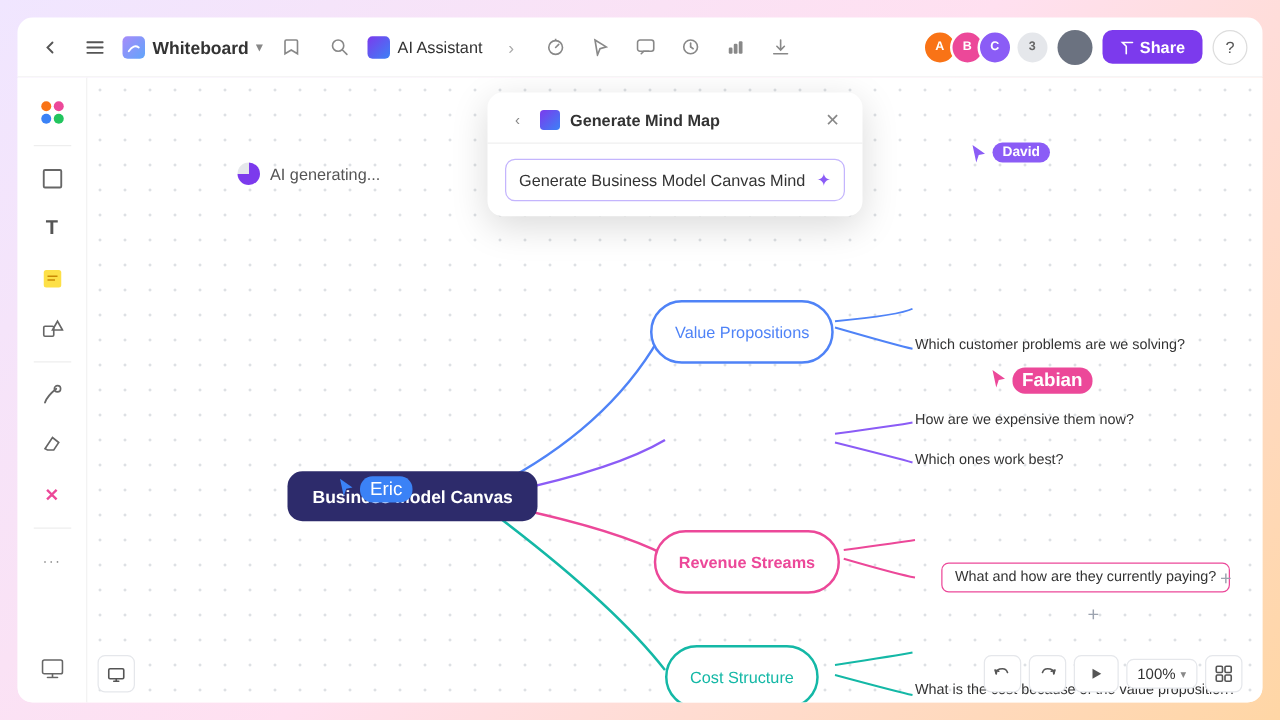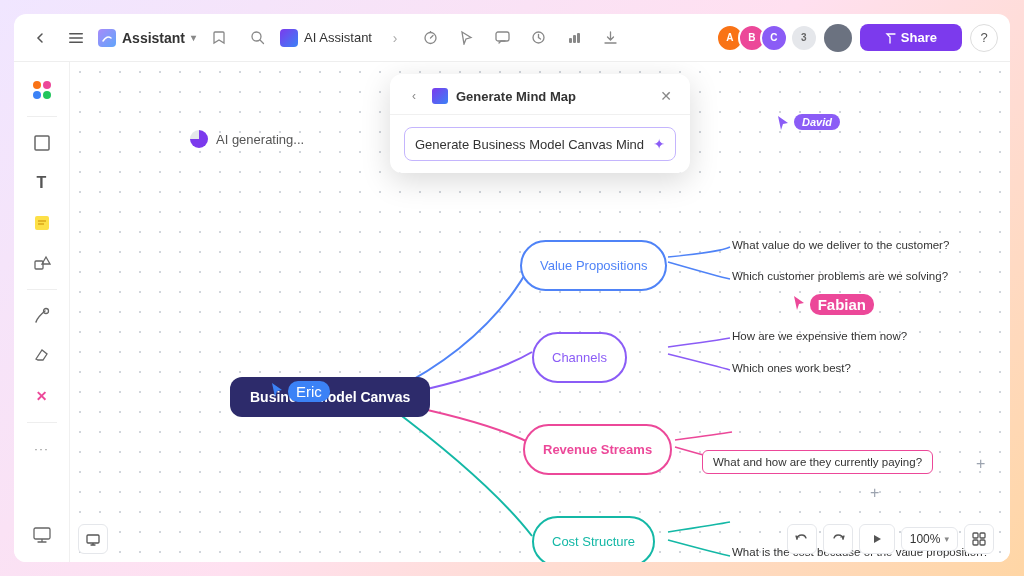--- a/index.html
+++ b/index.html
@@ -119,21 +119,21 @@
       width: 28px; height: 28px;
       background: #6b7280;
       border-radius: 50%;
     }
 
     .share-btn {
       background: #7c3aed;
       color: white;
       border: none;
       border-radius: 8px;
-      padding: 6px 25px;
+      padding: 6px 14px;
       font-size: 13px;
       font-weight: 600;
       cursor: pointer;
       display: flex; align-items: center; gap: 4px;
     }
     .help-btn {
       width: 28px; height: 28px;
       border-radius: 50%;
       border: 1px solid #ddd;
       background: white;
@@ -408,21 +408,21 @@
           <rect y="6.25" width="14" height="1.5" rx="0.75" fill="#555"></rect>
           <rect y="10.5" width="14" height="1.5" rx="0.75" fill="#555"></rect>
         </svg>
       </button>
       <div class="whiteboard-title">
         <div class="whiteboard-icon">
           <svg width="12" height="12" viewBox="0 0 12 12" fill="none">
             <path d="M2 9 Q6 3 10 6" stroke="white" stroke-width="1.5" fill="none" stroke-linecap="round"></path>
           </svg>
         </div>
-        <span>Assistant</span>
+        <span>Whiteboard</span>
         <span style="font-size:10px;color:#888;">▾</span>
       </div>
       <button class="toolbar-icon-btn">
         <svg width="16" height="16" viewBox="0 0 16 16" fill="none">
           <path d="M4 2h8a1 1 0 011 1v10l-5-3-5 3V3a1 1 0 011-1z" stroke="#888" stroke-width="1.3" fill="none"></path>
         </svg>
       </button>
       <button class="toolbar-icon-btn">
         <svg width="15" height="15" viewBox="0 0 15 15" fill="none">
           <circle cx="6.5" cy="6.5" r="4.5" stroke="#888" stroke-width="1.3"></circle>
@@ -594,62 +594,56 @@
       </div>
 
       <div class="node-central" style="left: 160px; top: 315px;">
         <span>Business Model Canvas</span>
       </div>
 
       <div class="node-box blue" style="left: 450px; top: 178px;">
         <span>Value Propositions</span>
       </div>
 
-      <div class="node-box purple" style="left: 462px; top: 270px;">
-        <span>Channels</span>
-      </div>
 
       <div class="node-box pink" style="left: 453px; top: 362px;">
         <span>Revenue Streams</span>
       </div>
 
       <div class="node-box teal" style="left: 462px; top: 454px;">
         <span>Cost Structure</span>
       </div>
 
-      <div class="leaf-text" style="left: 662px; top: 177px;">
-        <span>What value do we deliver to the customer?</span>
-      </div>
       <div class="leaf-text" style="left: 662px; top: 208px;">
         <span>Which customer problems are we solving?</span>
       </div>
 
       <div class="leaf-text" style="left: 662px; top: 268px;">
         <span>How are we expensive them now?</span>
       </div>
       <div class="leaf-text" style="left: 662px; top: 300px;">
         <span>Which ones work best?</span>
       </div>
 
-      <div class="leaf-box" style="left: 632px; top: 388px;">
+      <div class="leaf-box" style="left: 683px; top: 388px;">
         <span>What and how are they currently paying?</span>
       </div>
 
       <div class="plus-sign" style="left: 906px; top: 393px;">+</div>
       <div class="plus-sign" style="left: 800px; top: 422px;">+</div>
 
       <div class="leaf-text" style="left: 662px; top: 484px;">
         <span>What is the cost because of the value proposition?</span>
       </div>
 
       <div class="user-cursor-david">
         <svg width="14" height="18" viewBox="0 0 14 18" fill="none">
           <path d="M2 2 L12 9 L7 10 L5 16 Z" fill="#8b5cf6"></path>
         </svg>
-        <span style="background:#8b5cf6;border-radius:10px;padding:2px 8px;font-size:11px;font-weight:600;color:white;font-style:italic;">David</span>
+        <span style="background:#8b5cf6;border-radius:10px;padding:2px 8px;font-size:11px;font-weight:600;color:white;">David</span>
       </div>
 
       <div class="user-cursor-eric">
         <svg width="14" height="18" viewBox="0 0 14 18" fill="none">
           <path d="M2 2 L12 9 L7 10 L5 16 Z" fill="#3b82f6"></path>
         </svg>
         <span style="background:#3b82f6;border-radius:10px;padding:2px 8px;font-size:15px;font-weight:400;color:white;">Eric</span>
       </div>
 
       <div class="user-cursor-fabian">

